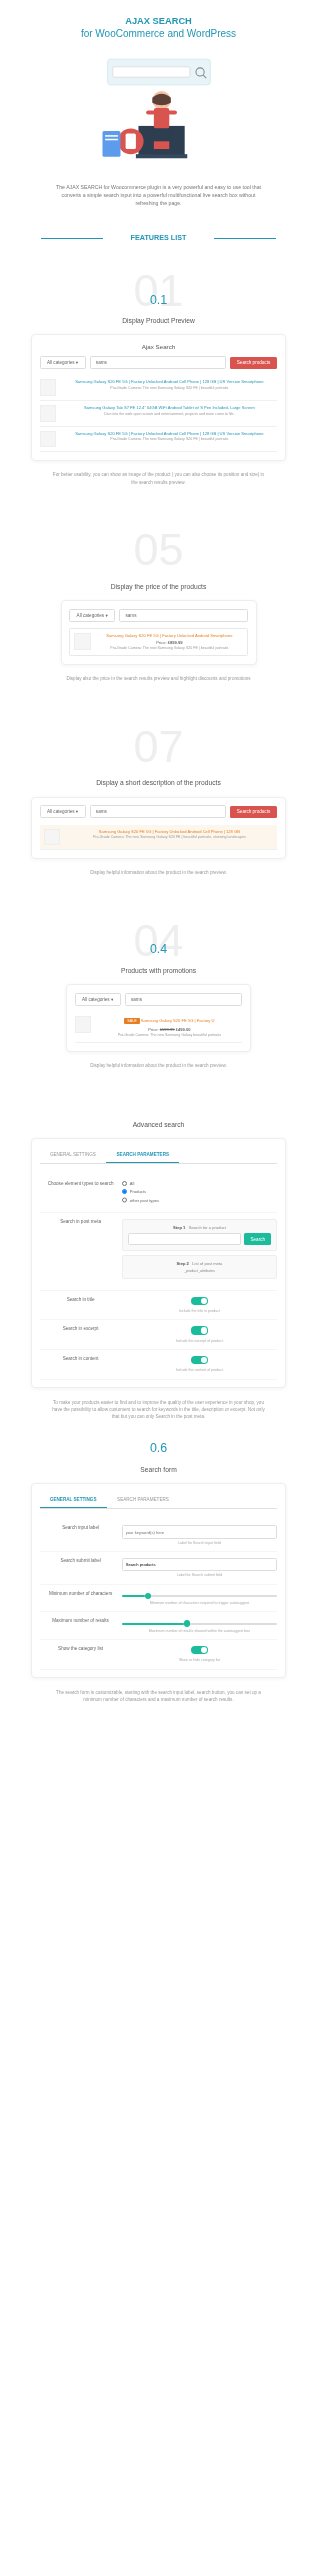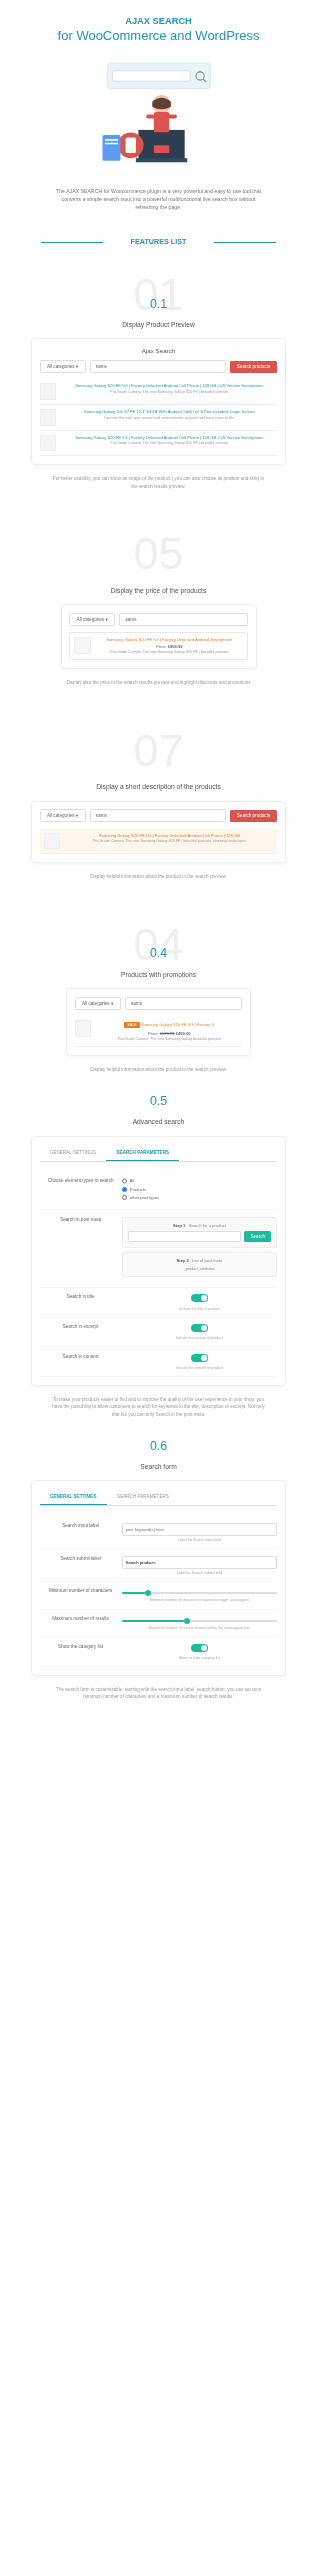--- a/index.html
+++ b/index.html
@@ -1,19 +1,19 @@
 <!DOCTYPE html>
 <html style="font-size:8.2px"><head>
 <meta charset="utf-8">
 <style>
 * { margin: 0; padding: 0; box-sizing: border-box; }
 body { font-family: -apple-system, BlinkMacSystemFont, 'Segoe UI', Arial, sans-serif; width: 317px; background: #fff; color: #333; }
 .hero { text-align: center; padding: 15.5px 10.3px; }
 .hero h1 { color: #2196b5; font-size: 9.3px; font-weight: 600; margin-bottom: 2.1px; }
-.hero h2 { color: #2196b5; font-size: 13px; font-weight: 500; }
+.hero h2 { color: #2196b5; font-size: 10px; font-weight: 500; }
 .hero-illustration { margin: 15.5px auto; width: 144px; height: 113px; position: relative; }
 .hero-desc { color: #777; font-size: 5.2px; line-height: 1.6; max-width: 216px; margin: 0 auto; }
 .features-heading { text-align: center; padding: 10.3px 0; position: relative; }
 .features-heading::before, .features-heading::after { content: ''; position: absolute; top: 50%; width: 62px; height: 0.5px; background: #2196b5; }
 .features-heading::before { left: 41px; }
 .features-heading::after { right: 41px; }
 .features-heading span { color: #2196b5; font-size: 7.2px; font-weight: 600; }
 .feature-block { text-align: center; padding: 15.5px 10.3px; position: relative; }
 .big-num { font-size: 45px; font-weight: 200; color: #eee; line-height: 1; }
 .num-overlay { font-size: 12.4px; font-weight: 300; color: #2196b5; margin-top: -20.6px; position: relative; }
@@ -188,21 +188,20 @@
           <div class="price">Price: <s>£599.99</s> <strong>£499.00</strong></div>
           <div class="result-desc">Pro-Grade Camera: The new Samsung Galaxy beautiful portraits</div>
         </div>
       </div>
     </div>
   </div>
   <p class="feature-desc">Display helpful information about the product in the search preview.</p>
 </div>
 
 <div class="feature-block">
-  <div class="num-overlay">0.5</div>
   <h3 class="feature-title">Advanced search</h3>
   <div class="mockup">
     <div class="tabs">
       <div class="tab">GENERAL SETTINGS</div>
       <div class="tab active">SEARCH PARAMETERS</div>
     </div>
     <div class="form-row">
       <div class="form-label">Choose element types to search</div>
       <div class="form-control">
         <div class="checkbox-item">

